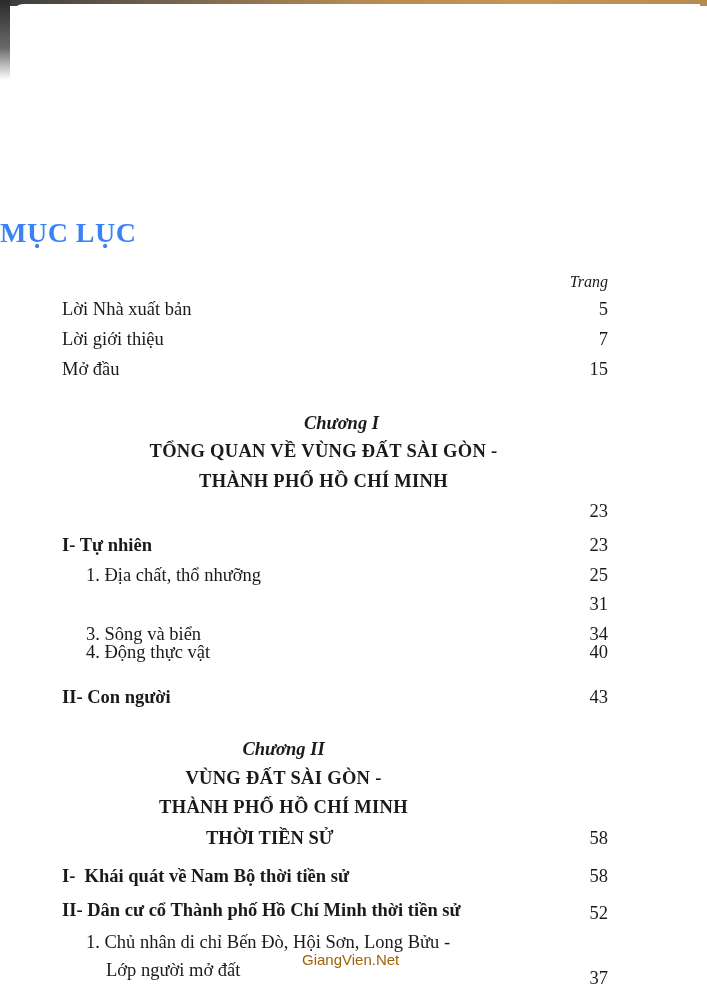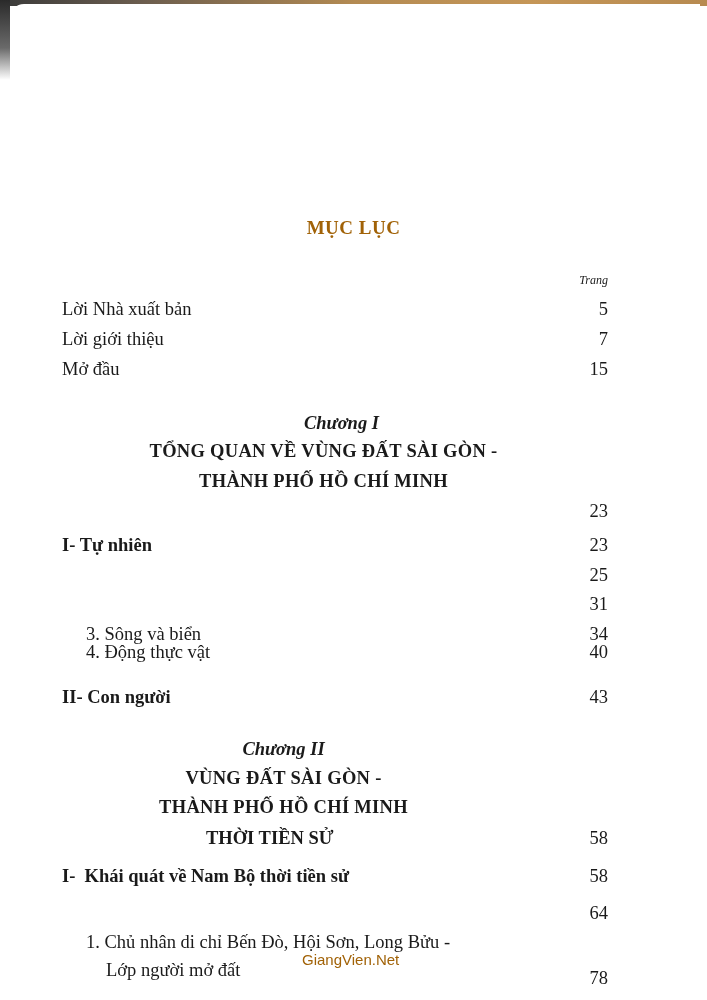--- a/index.html
+++ b/index.html
@@ -15,22 +15,22 @@
   }
   .leftedge {
     position: absolute; left: 0; top: 0; width: 10px; height: 80px;
     background: linear-gradient(180deg, #2a2a2a 0%, #6a6a6a 60%, rgba(255,255,255,0) 100%);
   }
   .page {
     position: absolute; left: 10px; top: 4px; width: 690px; height: 1000px;
     background: #ffffff; border-top-left-radius: 14px;
   }
   .title {
-    position: absolute; left: 0; width: 707px; top: 217px; text-align: center;
-    color: #a16207; font-weight: bold; font-size: 19px; letter-spacing: 0.5px;
+    position: absolute; left: 0; width: 707px; top: 217px; 
+    color: #3b82f6; font-weight: bold; font-size: 28px; letter-spacing: 0.5px;
     font-family: "Liberation Serif", serif;
   }
   .row {
     position: absolute; left: 62px; width: 546px; height: 26px;
     font-family: "Liberation Serif", serif; font-size: 18.5px;
   }
   .row .label { position: absolute; left: 0; top: 0; white-space: nowrap; }
   .row .page-no { position: absolute; right: 0; top: 0; text-align: right; }
   .italic { }
   .bold { font-weight: bold; }
@@ -42,21 +42,21 @@
   .chapter-line {
     position: absolute; left: 0; width: 707px; text-align: center;
     font-family: "Liberation Serif", serif; font-weight: bold; font-size: 18.5px; letter-spacing: 0.3px;
   }
   .watermark {
     position: absolute; left: 302px; top: 951px;
     color: #a16207; font-family: "Liberation Sans", sans-serif; font-size: 15px;
   }
   .trang {
     position: absolute; right: 99px; top: 273px;
-    font-family: "Liberation Serif", serif; font-style: italic; font-size: 12px;
+    font-family: "Liberation Serif", serif; font-style: italic; font-size: 16px;
   }
 </style>
 </head>
 <body>
 
 <div class="topstrip"></div>
 <div class="leftedge"></div>
 <div class="page"></div>
 
 <div class="title">MỤC LỤC</div>
@@ -80,20 +80,21 @@
 <div class="chapter-line" style="top:471px; left:-30px">THÀNH PHỐ HỒ CHÍ MINH</div>
 <div class="row" style="top:501px">
   <span class="page-no">23</span>
 </div>
 
 <div class="row" style="top:535px">
   <span class="label bold">I- Tự nhiên</span>
   <span class="page-no">23</span>
 </div>
 <div class="row sub" style="top:565px">
+  <span class="label">1. Địa chất, thổ nhưỡng</span>
   <span class="page-no">25</span>
 </div>
 <div class="row sub" style="top:594px">
   <span class="page-no">31</span>
 </div>
 <div class="row sub" style="top:624px">
   <span class="label">3. Sông và biển</span>
   <span class="page-no">34</span>
 </div>
 <div class="row sub" style="top:642px">
@@ -111,23 +112,24 @@
 <div class="row" style="top:828px">
   <span class="label bold" style="left:144px">THỜI TIỀN SỬ</span>
   <span class="page-no">58</span>
 </div>
 
 <div class="row" style="top:866px">
   <span class="label bold" style="white-space:pre">I-  Khái quát về Nam Bộ thời tiền sử</span>
   <span class="page-no">58</span>
 </div>
 <div class="row" style="top:900px">
-  <span class="page-no" style="top:3px">64</span>
+  <span class="label bold">II- Dân cư cổ Thành phố Hồ Chí Minh thời tiền sử</span>
+  <span class="page-no" style="top:3px">52</span>
 </div>
 <div class="row sub" style="top:932px">
   <span class="label">1. Chủ nhân di chỉ Bến Đò, Hội Sơn, Long Bửu -</span>
 </div>
 <div class="row sub" style="top:960px; height:36px">
   <span class="label" style="left:44px">Lớp người mở đất</span>
-  <span class="page-no" style="top:8px">78</span>
+  <span class="page-no" style="top:8px">37</span>
 </div>
 
 <div class="watermark">GiangVien.Net</div>
 
 </body></html>

